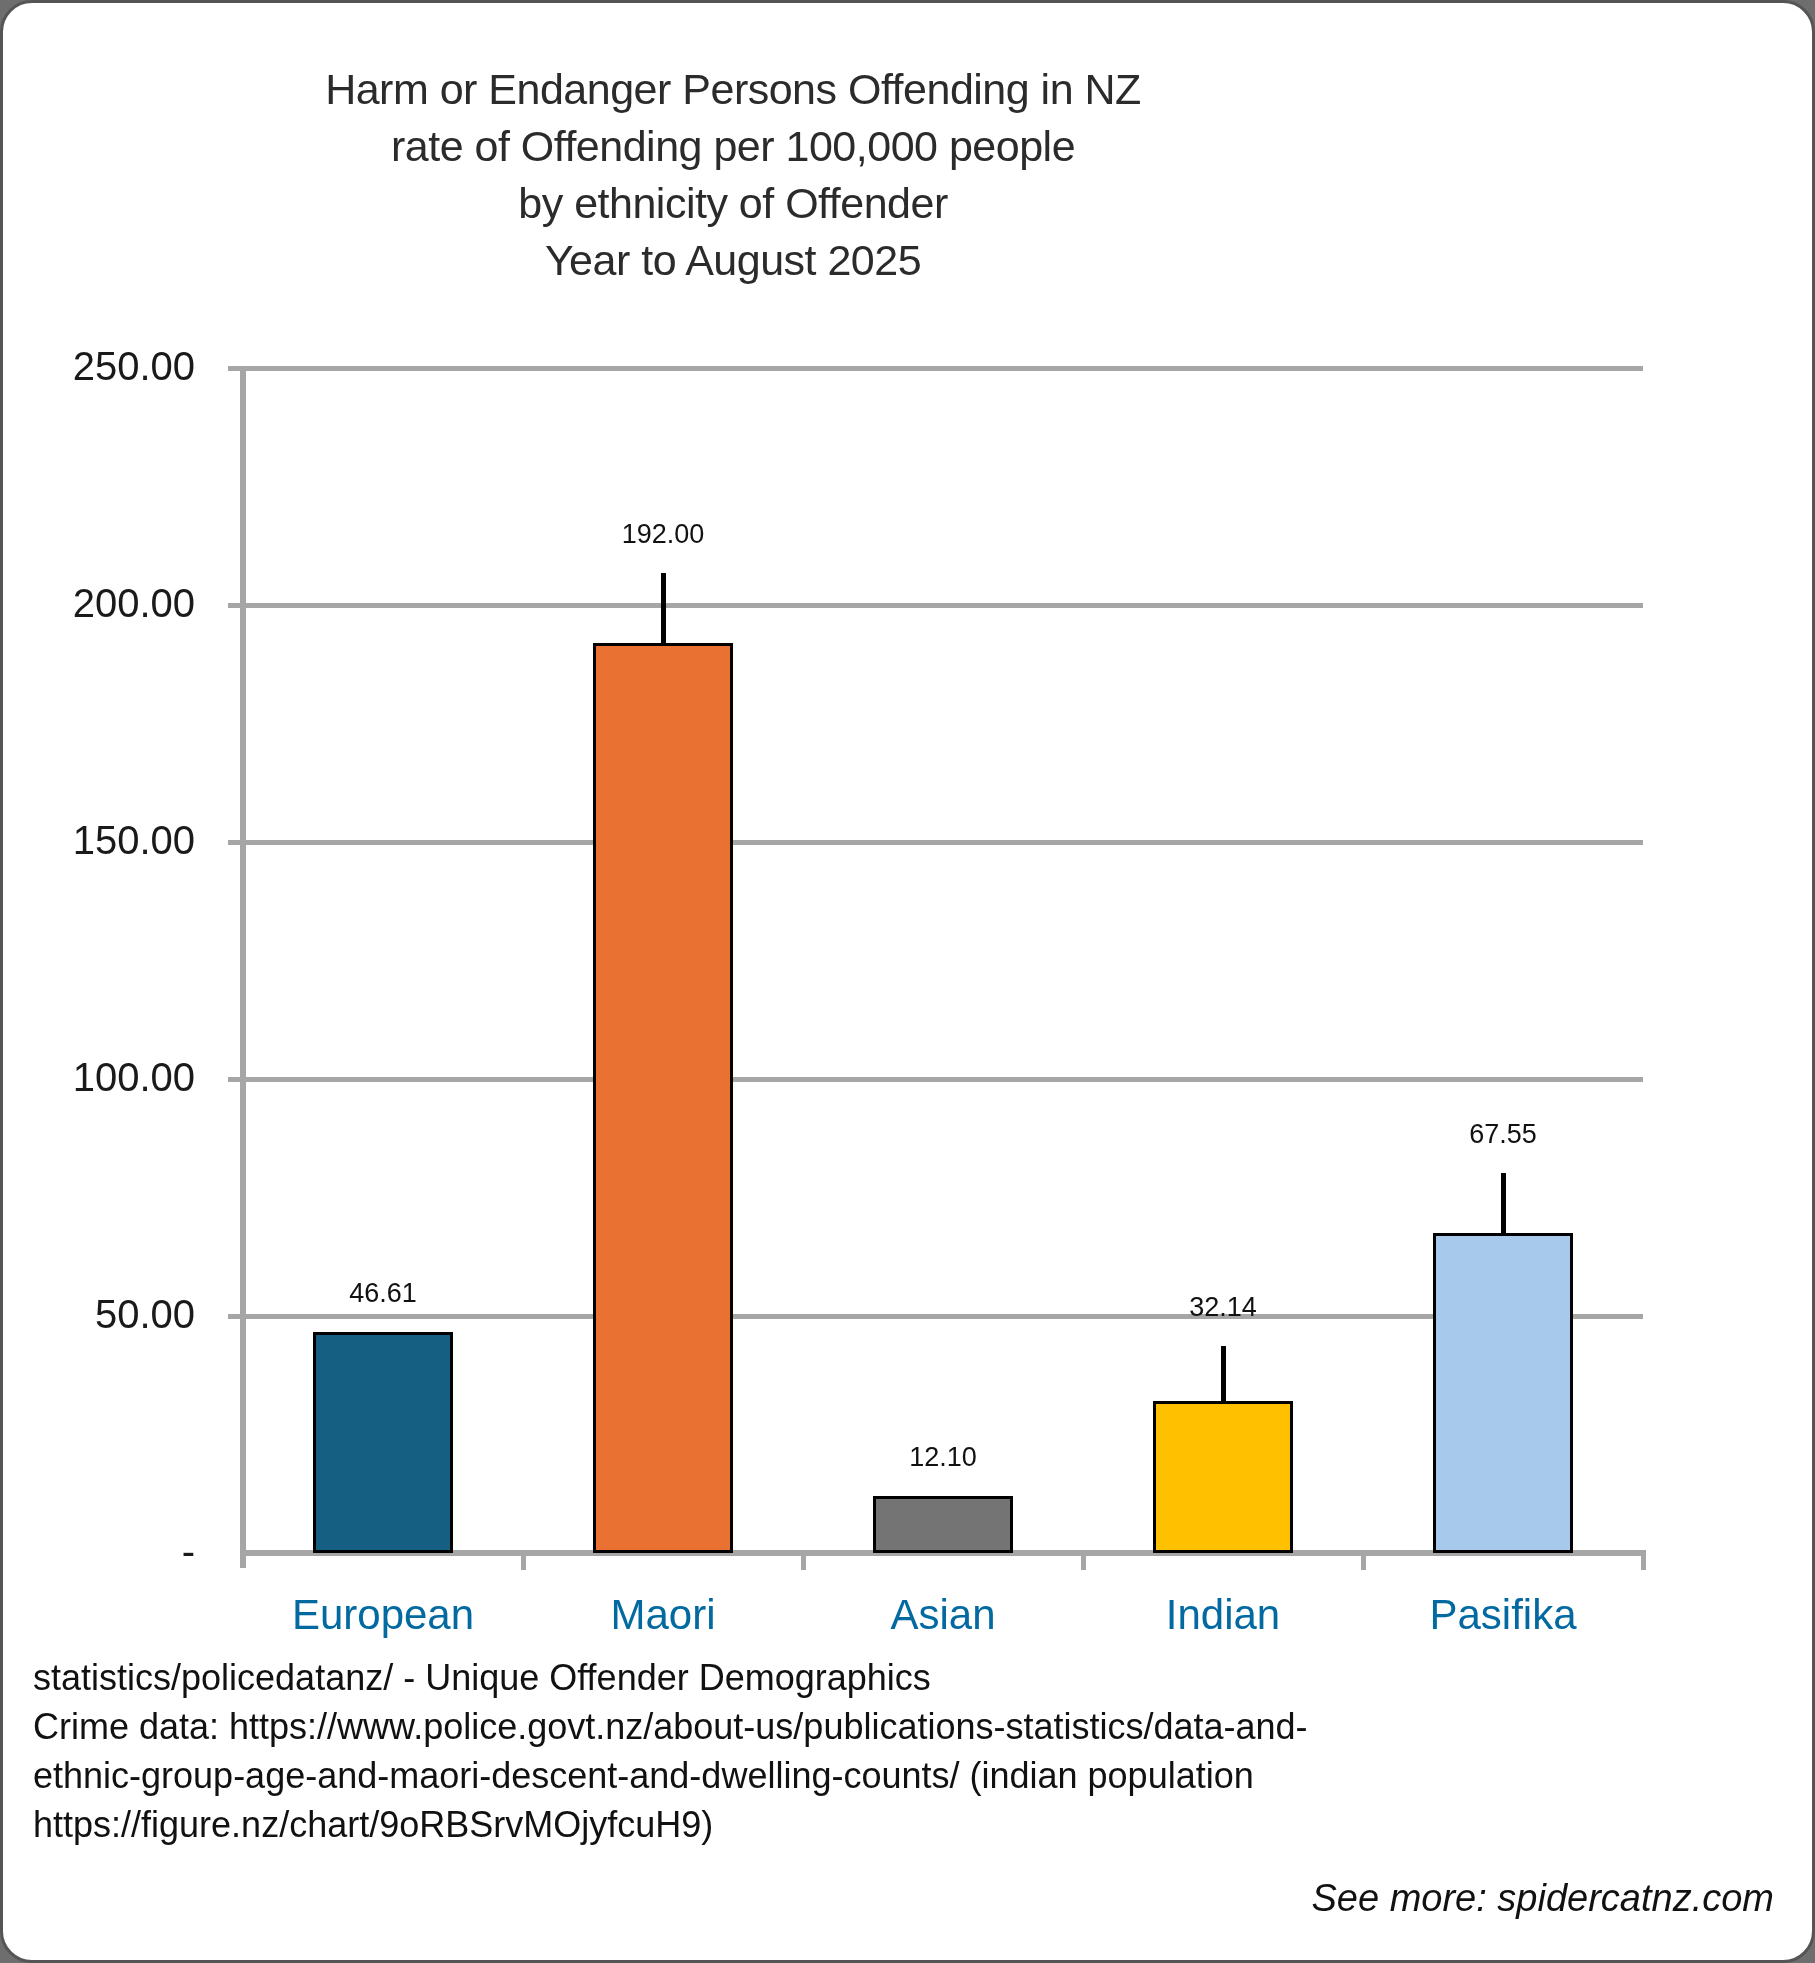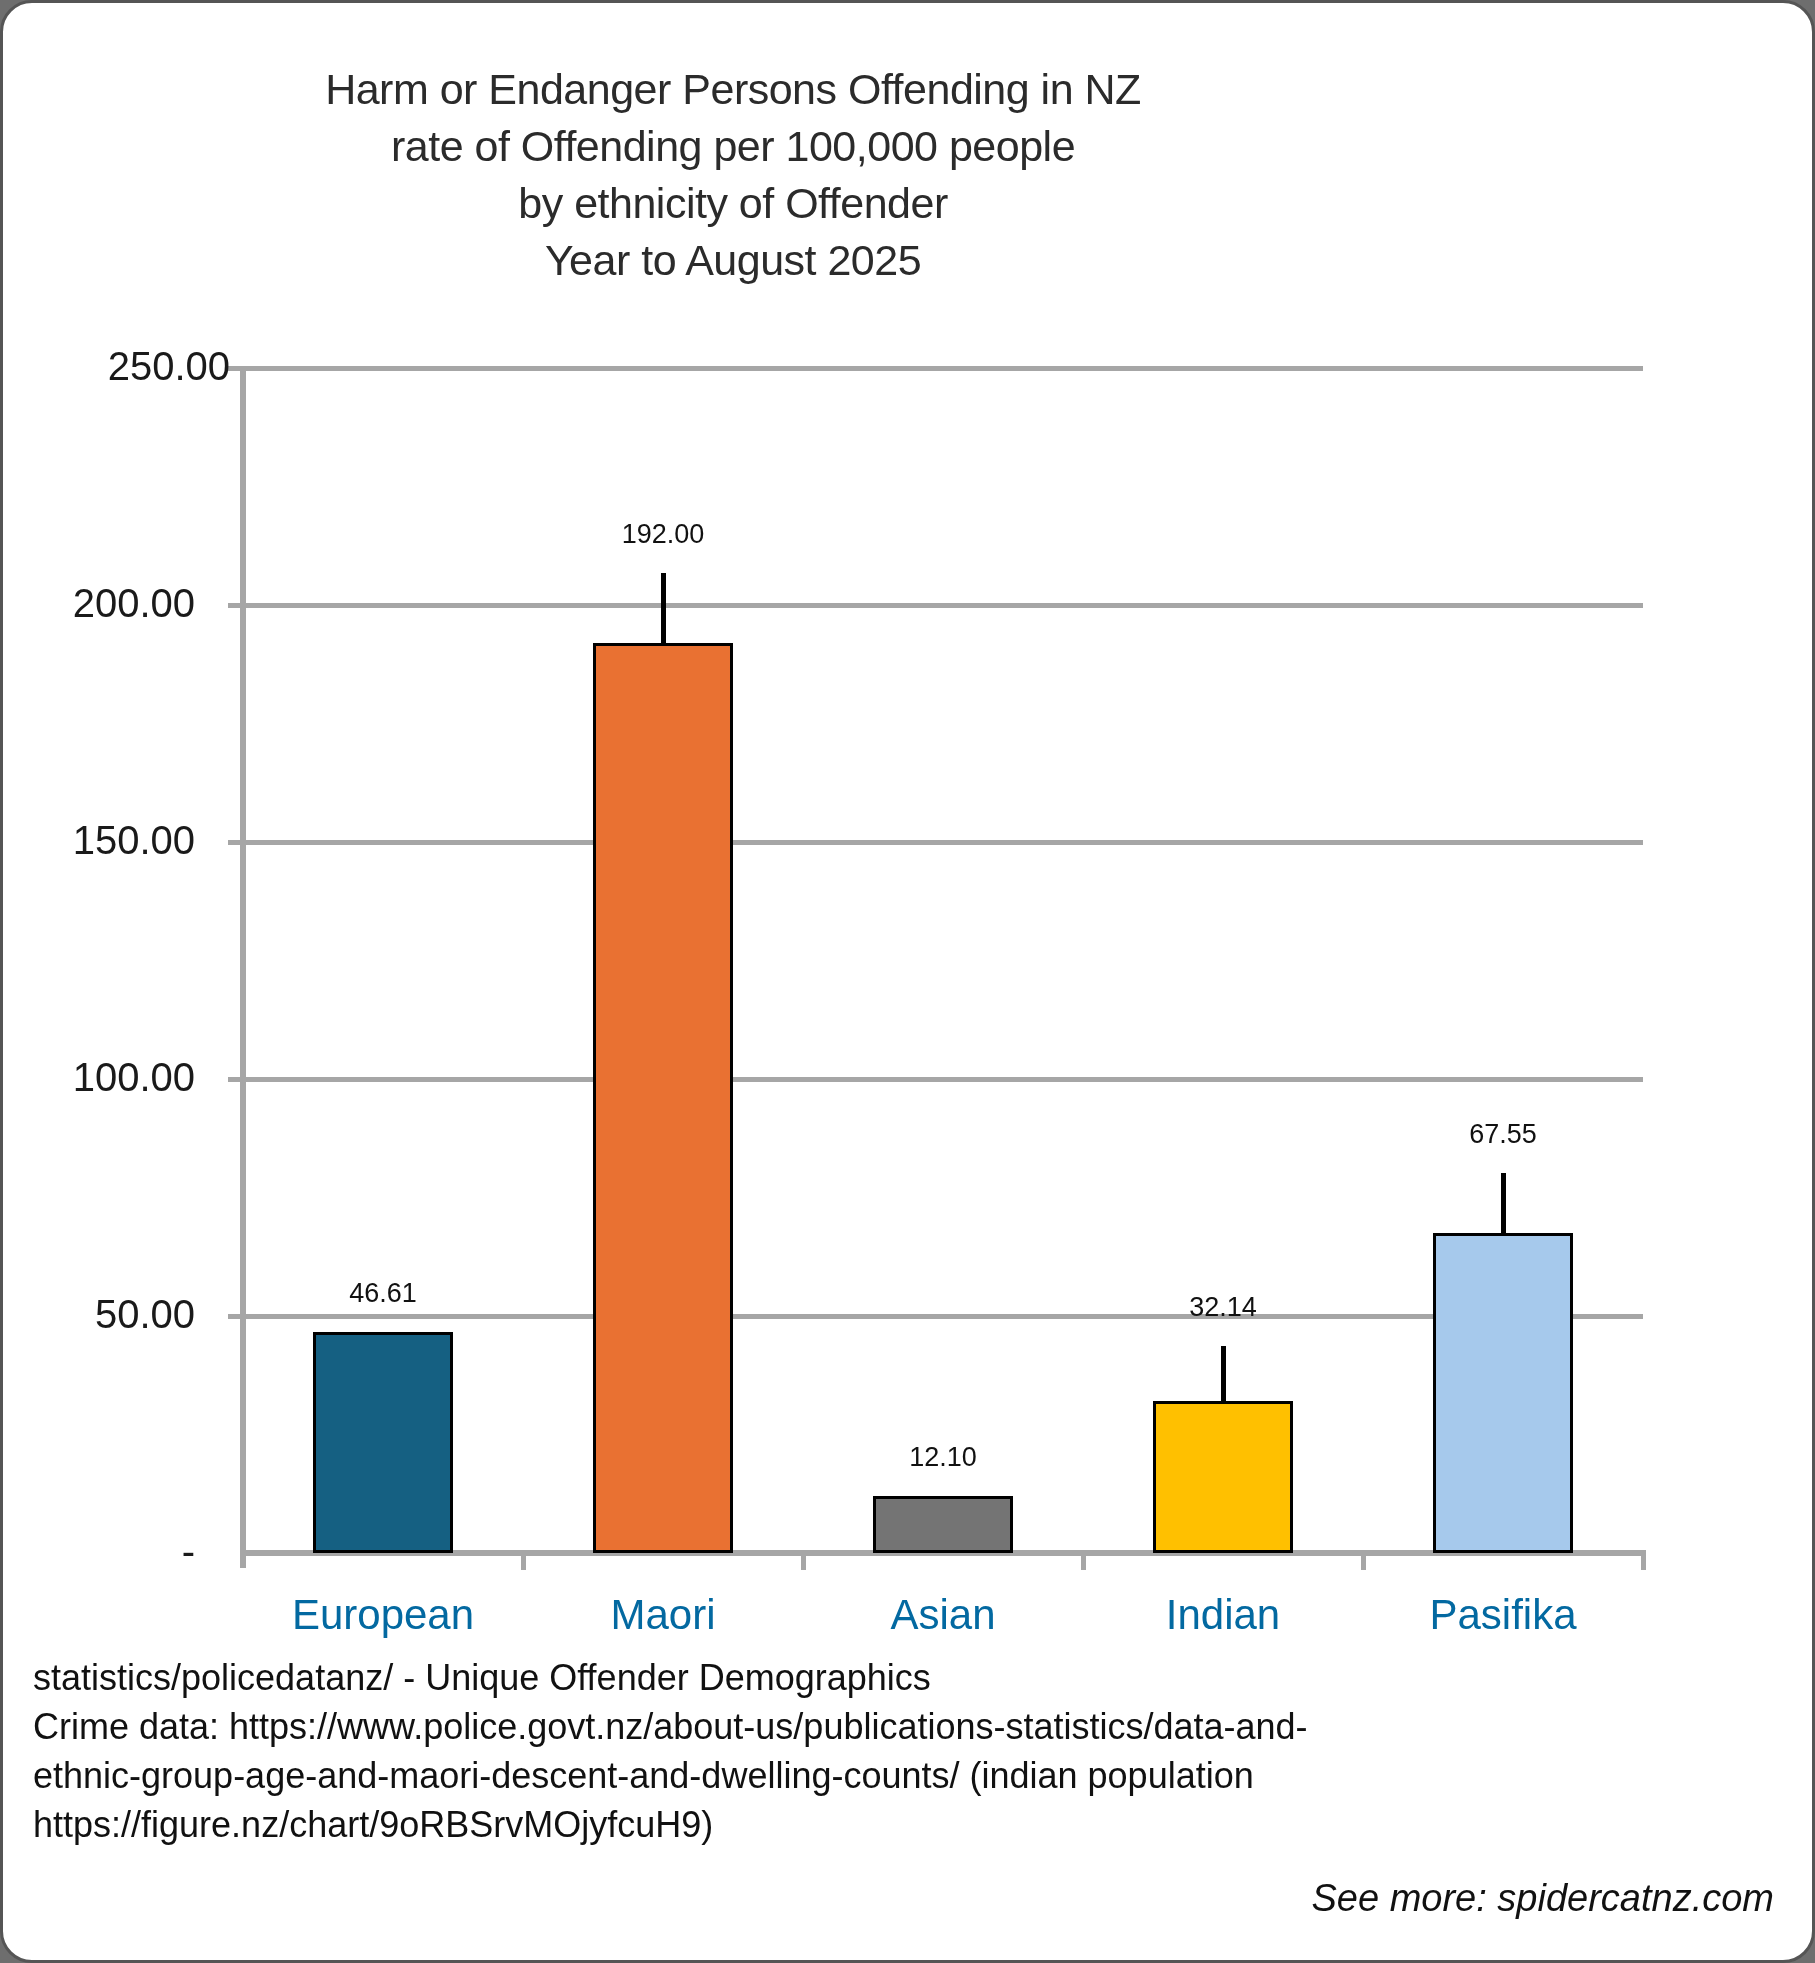--- a/index.html
+++ b/index.html
@@ -86,21 +86,21 @@
   </div>
 
   <div id="gridlines-layer">
       <div class="gridline" style="left: 225px; width: 1415px; top: 362.5px; background: rgb(166, 166, 166);"></div>
       <div class="gridline" style="left: 225px; width: 1415px; top: 599.5px; background: rgb(166, 166, 166);"></div>
       <div class="gridline" style="left: 225px; width: 1415px; top: 836.5px; background: rgb(166, 166, 166);"></div>
       <div class="gridline" style="left: 225px; width: 1415px; top: 1073.5px; background: rgb(166, 166, 166);"></div>
       <div class="gridline" style="left: 225px; width: 1415px; top: 1310.5px; background: rgb(166, 166, 166);"></div>
     </div>
   <div id="ylabels-layer">
-      <div class="ylabel" style="top: 341px; padding-left: 35px;">250.00</div>
+      <div class="ylabel" style="top: 341px;">250.00</div>
       <div class="ylabel" style="top: 578px;">200.00</div>
       <div class="ylabel" style="top: 815px;">150.00</div>
       <div class="ylabel" style="top: 1052px;">100.00</div>
       <div class="ylabel" style="top: 1289px;">50.00</div>
       <div class="ylabel" style="top: 1526px;">-</div>
     </div>
 
   <div class="axis-vline"></div>
   <div class="axis-baseline"></div>
   <div id="xticks-layer">

